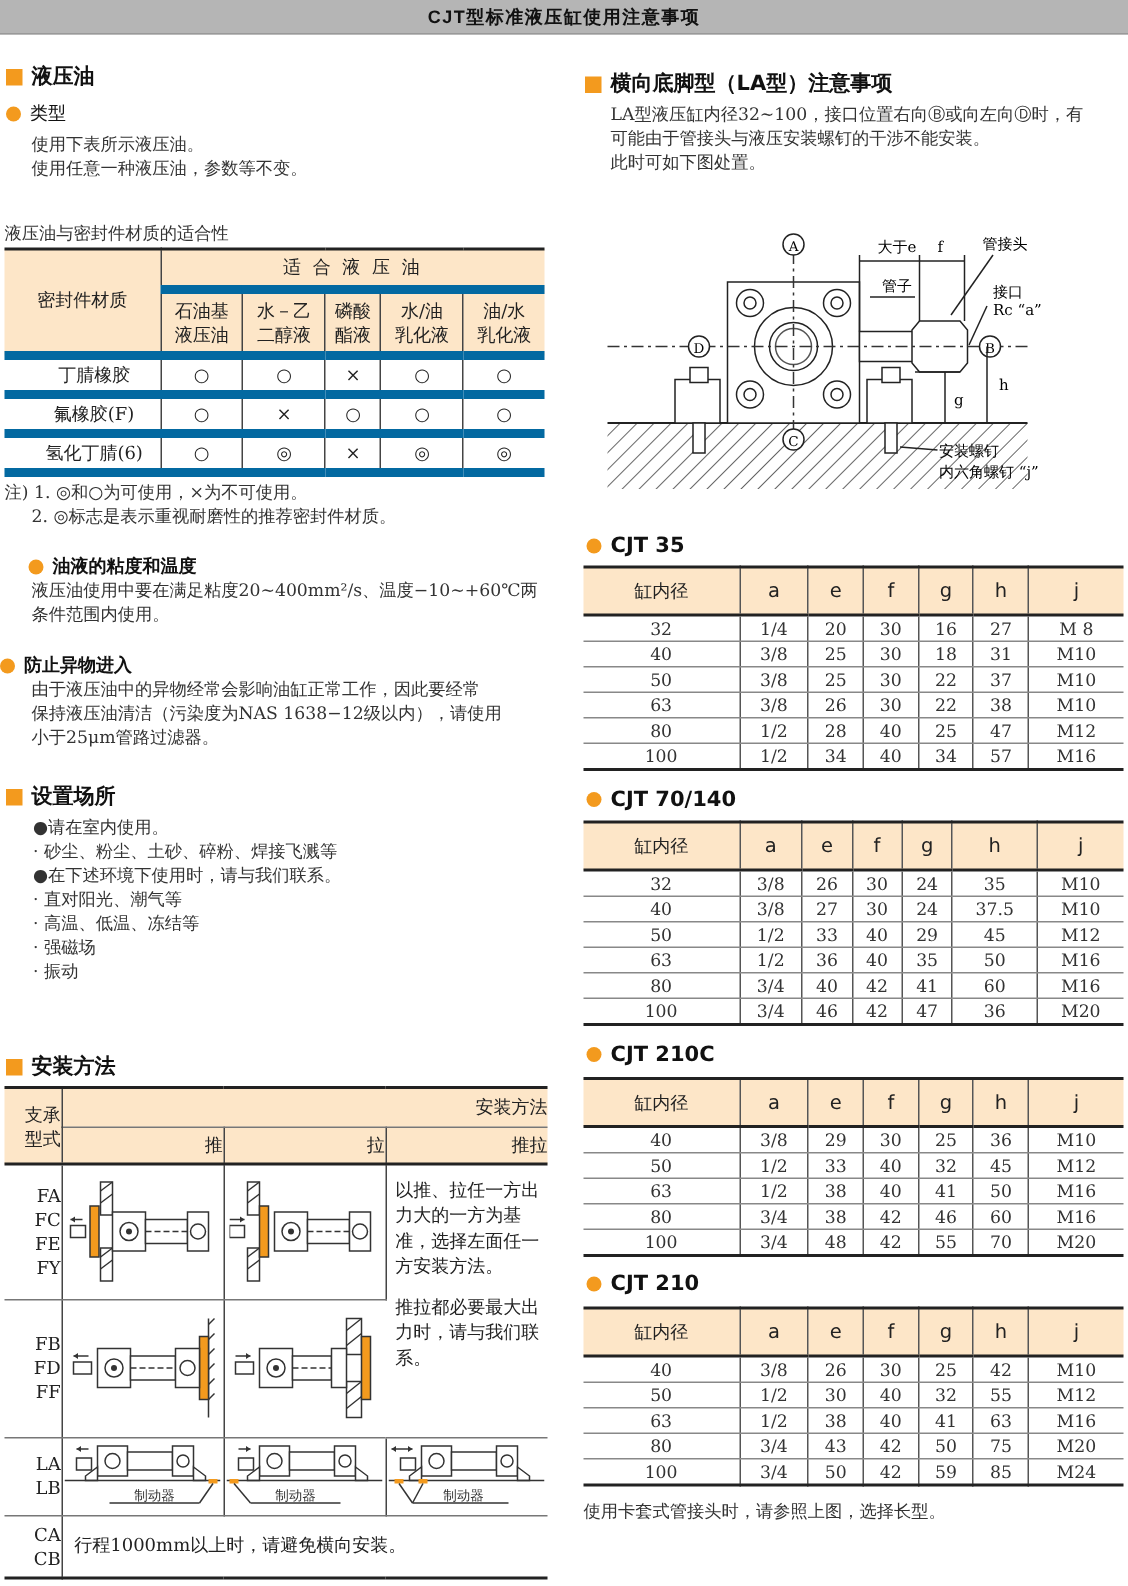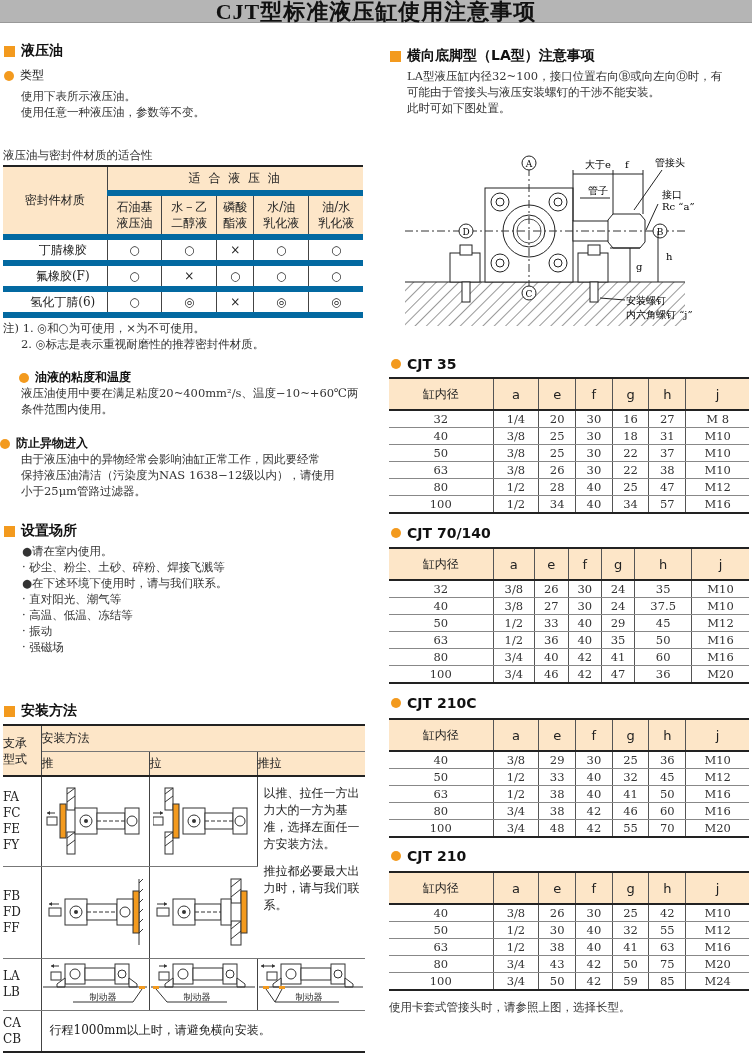--- a/index.html
+++ b/index.html
@@ -1,30 +1,30 @@
 <!DOCTYPE html>
 <html><head>
 <meta charset="utf-8">
 <style>
   * { box-sizing: border-box; margin: 0; padding: 0; }
   body { width: 752px; height: 1057px; background: #fff; font-family: "DejaVu Serif", "Liberation Serif", serif; color: #222; position: relative; overflow: hidden; font-size: 12px; }
-  .title-bar { position: absolute; left: 0; top: 0; width: 752px; height: 23px; background: #b5b5b5; border-bottom: 1px solid #999; text-align: center; font-family: Liberation Serif, serif; font-weight: bold; font-size: 22px; line-height: 23px; letter-spacing: 1px; color: #111; }
+  .title-bar { position: absolute; left: 0; top: 0; width: 752px; height: 23px; background: #b5b5b5; border-bottom: 1px solid #999; text-align: center; font-family: Liberation Sans, sans-serif; font-weight: bold; font-size: 12px; line-height: 23px; letter-spacing: 1px; color: #111; }
   .sec-title { position: absolute; font-family: "DejaVu Sans", sans-serif; font-weight: bold; font-size: 14px; color: #111; display: flex; align-items: center; gap: 6px; }
   .sq { width: 11px; height: 11px; background: #f39a1e; display: inline-block; }
   .dot { width: 10px; height: 10px; border-radius: 50%; background: #f39a1e; display: inline-block; }
   .sub-title { position: absolute; font-family: "DejaVu Sans", sans-serif; font-weight: bold; font-size: 12px; display: flex; align-items: center; gap: 6px; color: #111; }
   .para { position: absolute; font-size: 11.5px; line-height: 16px; color: #333; }
   table { border-collapse: collapse; position: absolute; }
   .th-bg { background: #fde6c8; }
   .tbl-oil { left: 3px; top: 165px; width: 360px; border-top: 2px solid #222; border-bottom: 2px solid #222; font-size: 12px; }
   .tbl-oil td { border-right: 1px solid #444; border-bottom: 6px solid #0369a1; text-align: center; height: 26px; }
   .tbl-oil td:last-child { border-right: none; }
   .tbl-oil .left { text-align: center; padding-left: 16px; }
   .tbl-mount { left: 3px; top: 724px; width: 362px; border-top: 2px solid #222; border-bottom: 2px solid #222; font-size: 12px; }
-  .tbl-mount td { border-right: 1px solid #444; border-bottom: 1px solid #777; text-align: left; }
+  .tbl-mount td { border-right: 1px solid #444; border-bottom: 1px solid #777; text-align: right; }
   .tbl-mount td:last-child { border-right: none; }
   .spec { left: 389px; width: 360px; border-top: 2px solid #222; border-bottom: 2px solid #222; font-size: 11.5px; }
   .spec th { background: #fde6c8; font-weight: normal; height: 32px; border-right: 1px solid #555; border-bottom: 2px solid #222; font-family: "DejaVu Sans", sans-serif; font-size: 13px; }
   .spec th:first-child { font-family: "DejaVu Serif", serif; font-size: 12px; width: 104px; }
   .spec th:last-child, .spec td:last-child { border-right: none; }
   .spec td { border-right: 1px solid #555; border-bottom: 1px solid #888; text-align: center; height: 17px; line-height: 16px; color: #333; }
   .mini-dwg { display: block; margin: 0 auto; }
   .note { position: absolute; font-size: 11.5px; color: #333; line-height: 16px; }
 </style>
 </head>
@@ -113,22 +113,22 @@
 <div class="sec-title" style="left:4px;top:522px;">
   <span class="sq"></span>
   <span>设置场所</span>
 </div>
 <div class="para" style="left:22px;top:543px;">
   <div>●请在室内使用。</div>
   <div>· 砂尘、粉尘、土砂、碎粉、焊接飞溅等</div>
   <div>●在下述环境下使用时，请与我们联系。</div>
   <div>· 直对阳光、潮气等</div>
   <div>· 高温、低温、冻结等</div>
+  <div>· 强磁场</div>
   <div>· 振动</div>
-  <div>· 强磁场</div>
 </div>
 
 <div class="sec-title" style="left:4px;top:702px;">
   <span class="sq"></span>
   <span>安装方法</span>
 </div>
 
 <table class="tbl-mount">
   <tbody>
       <tr class="th-bg">

